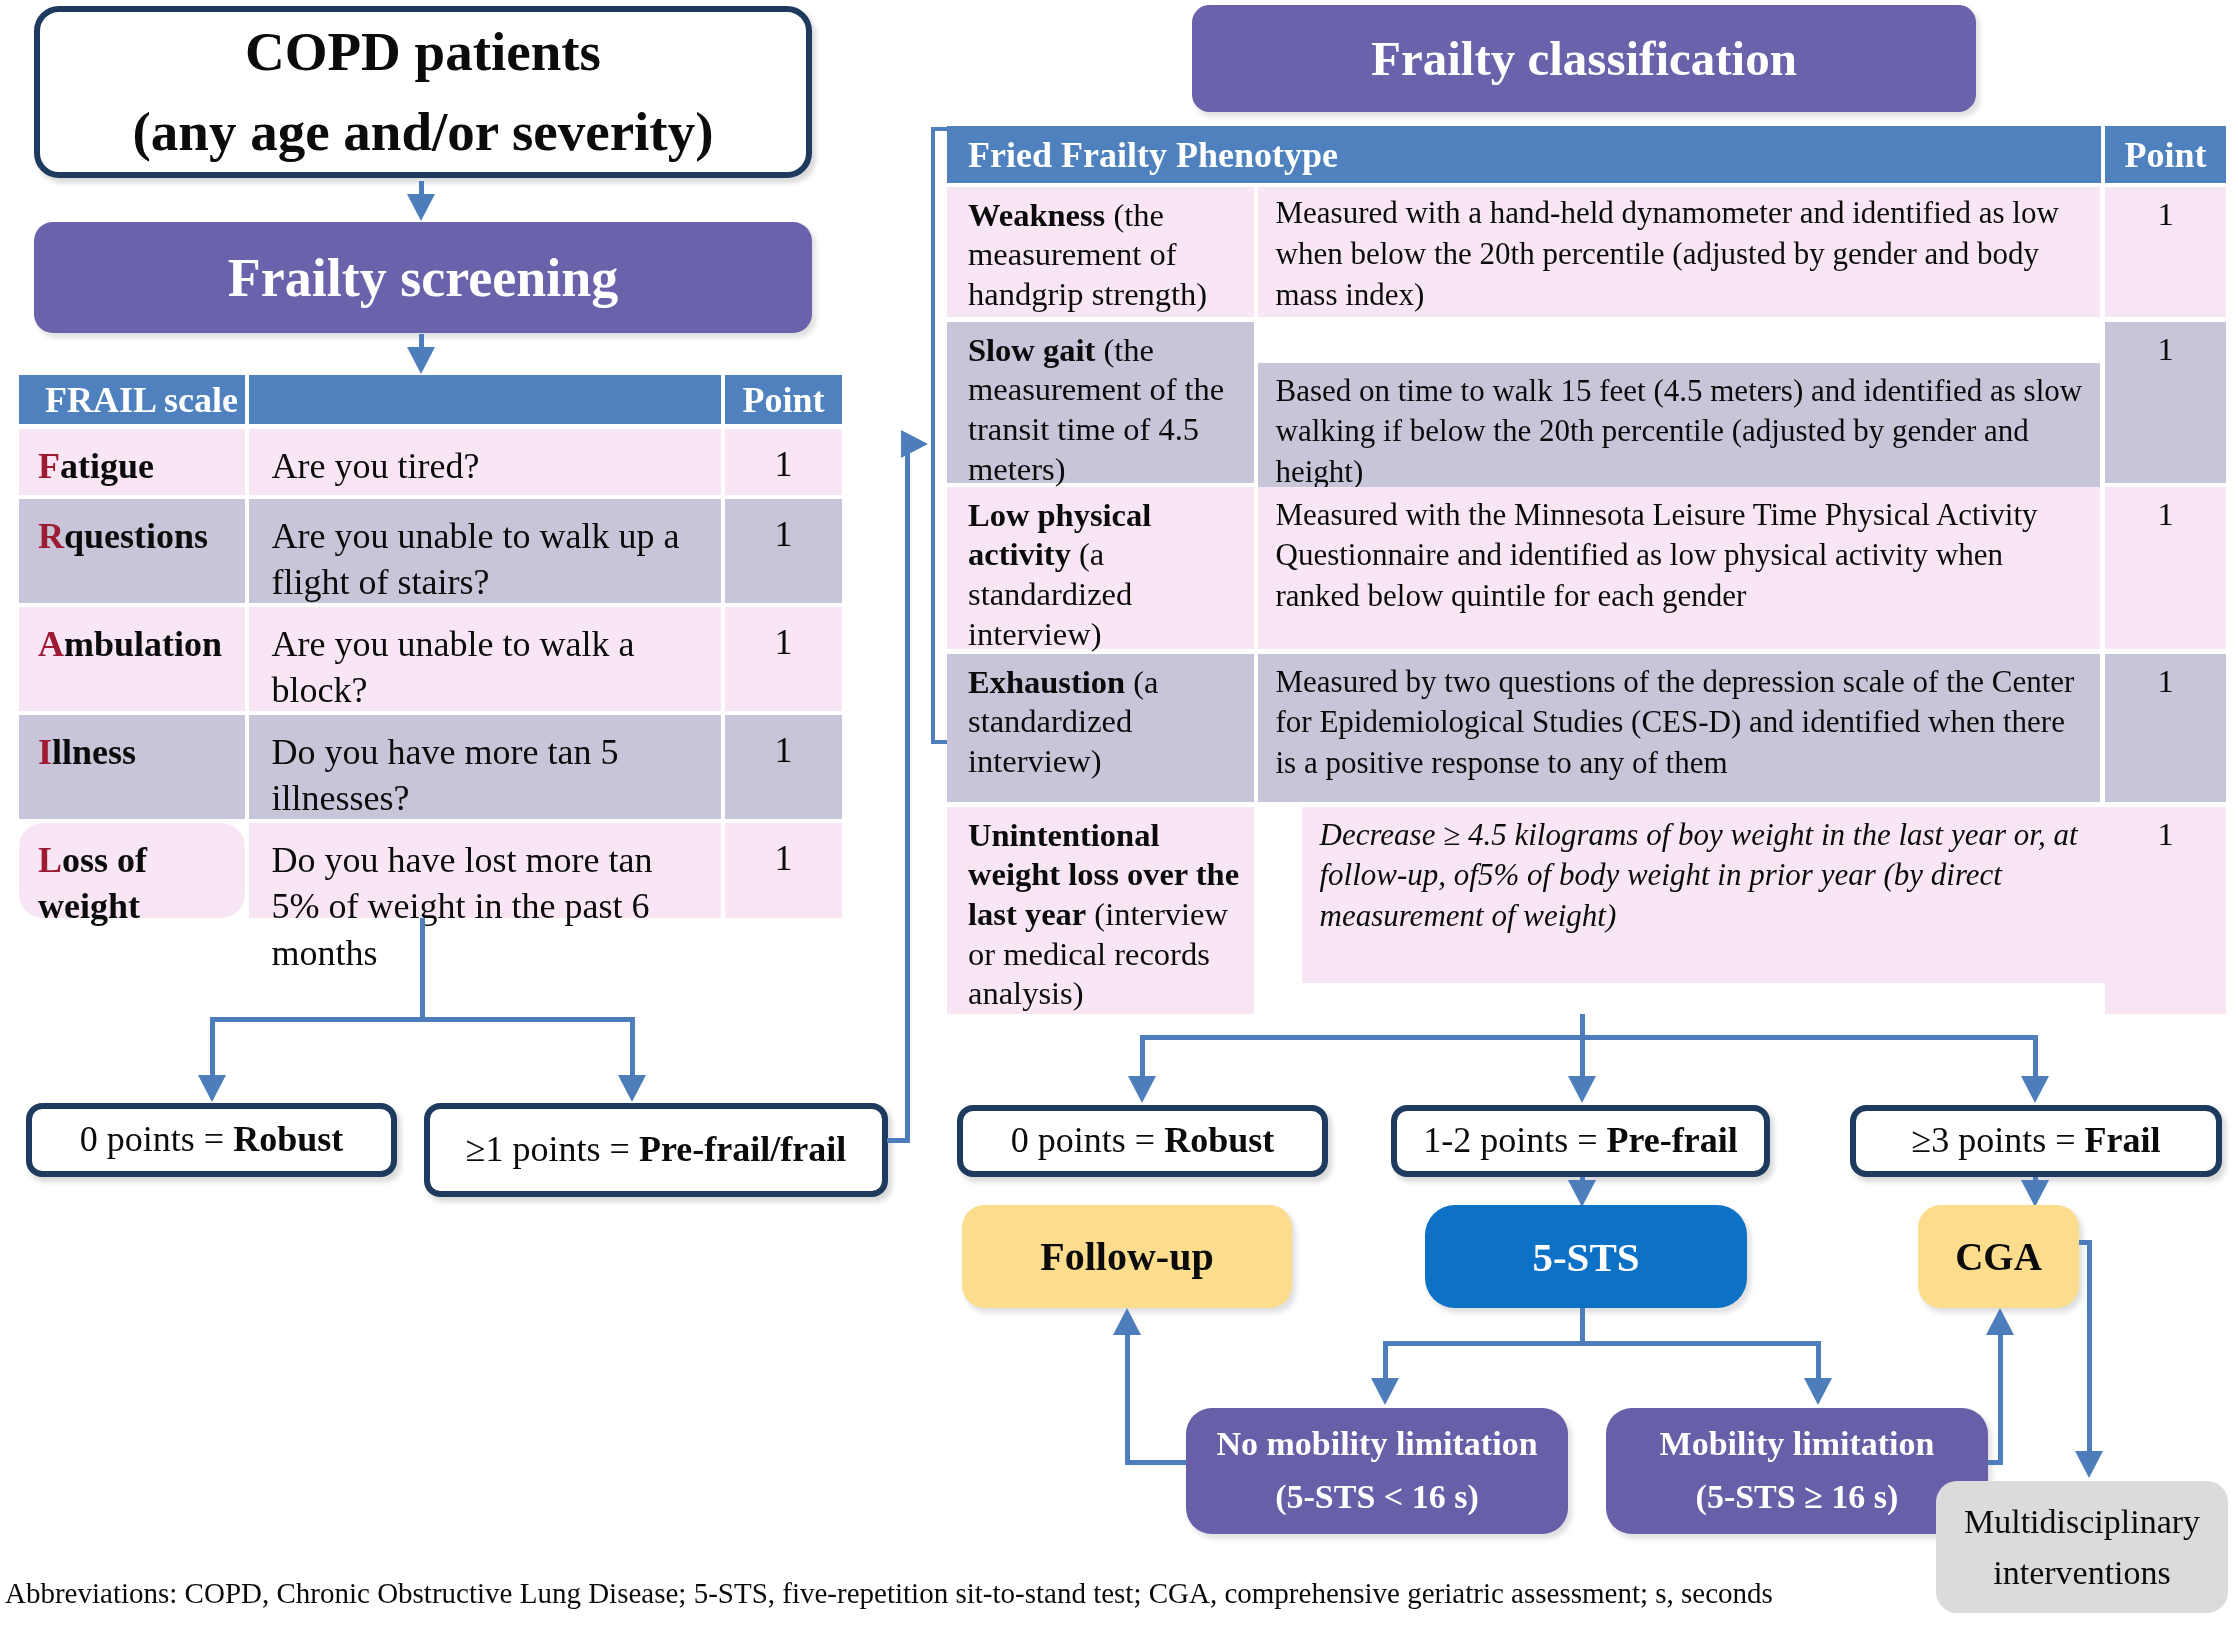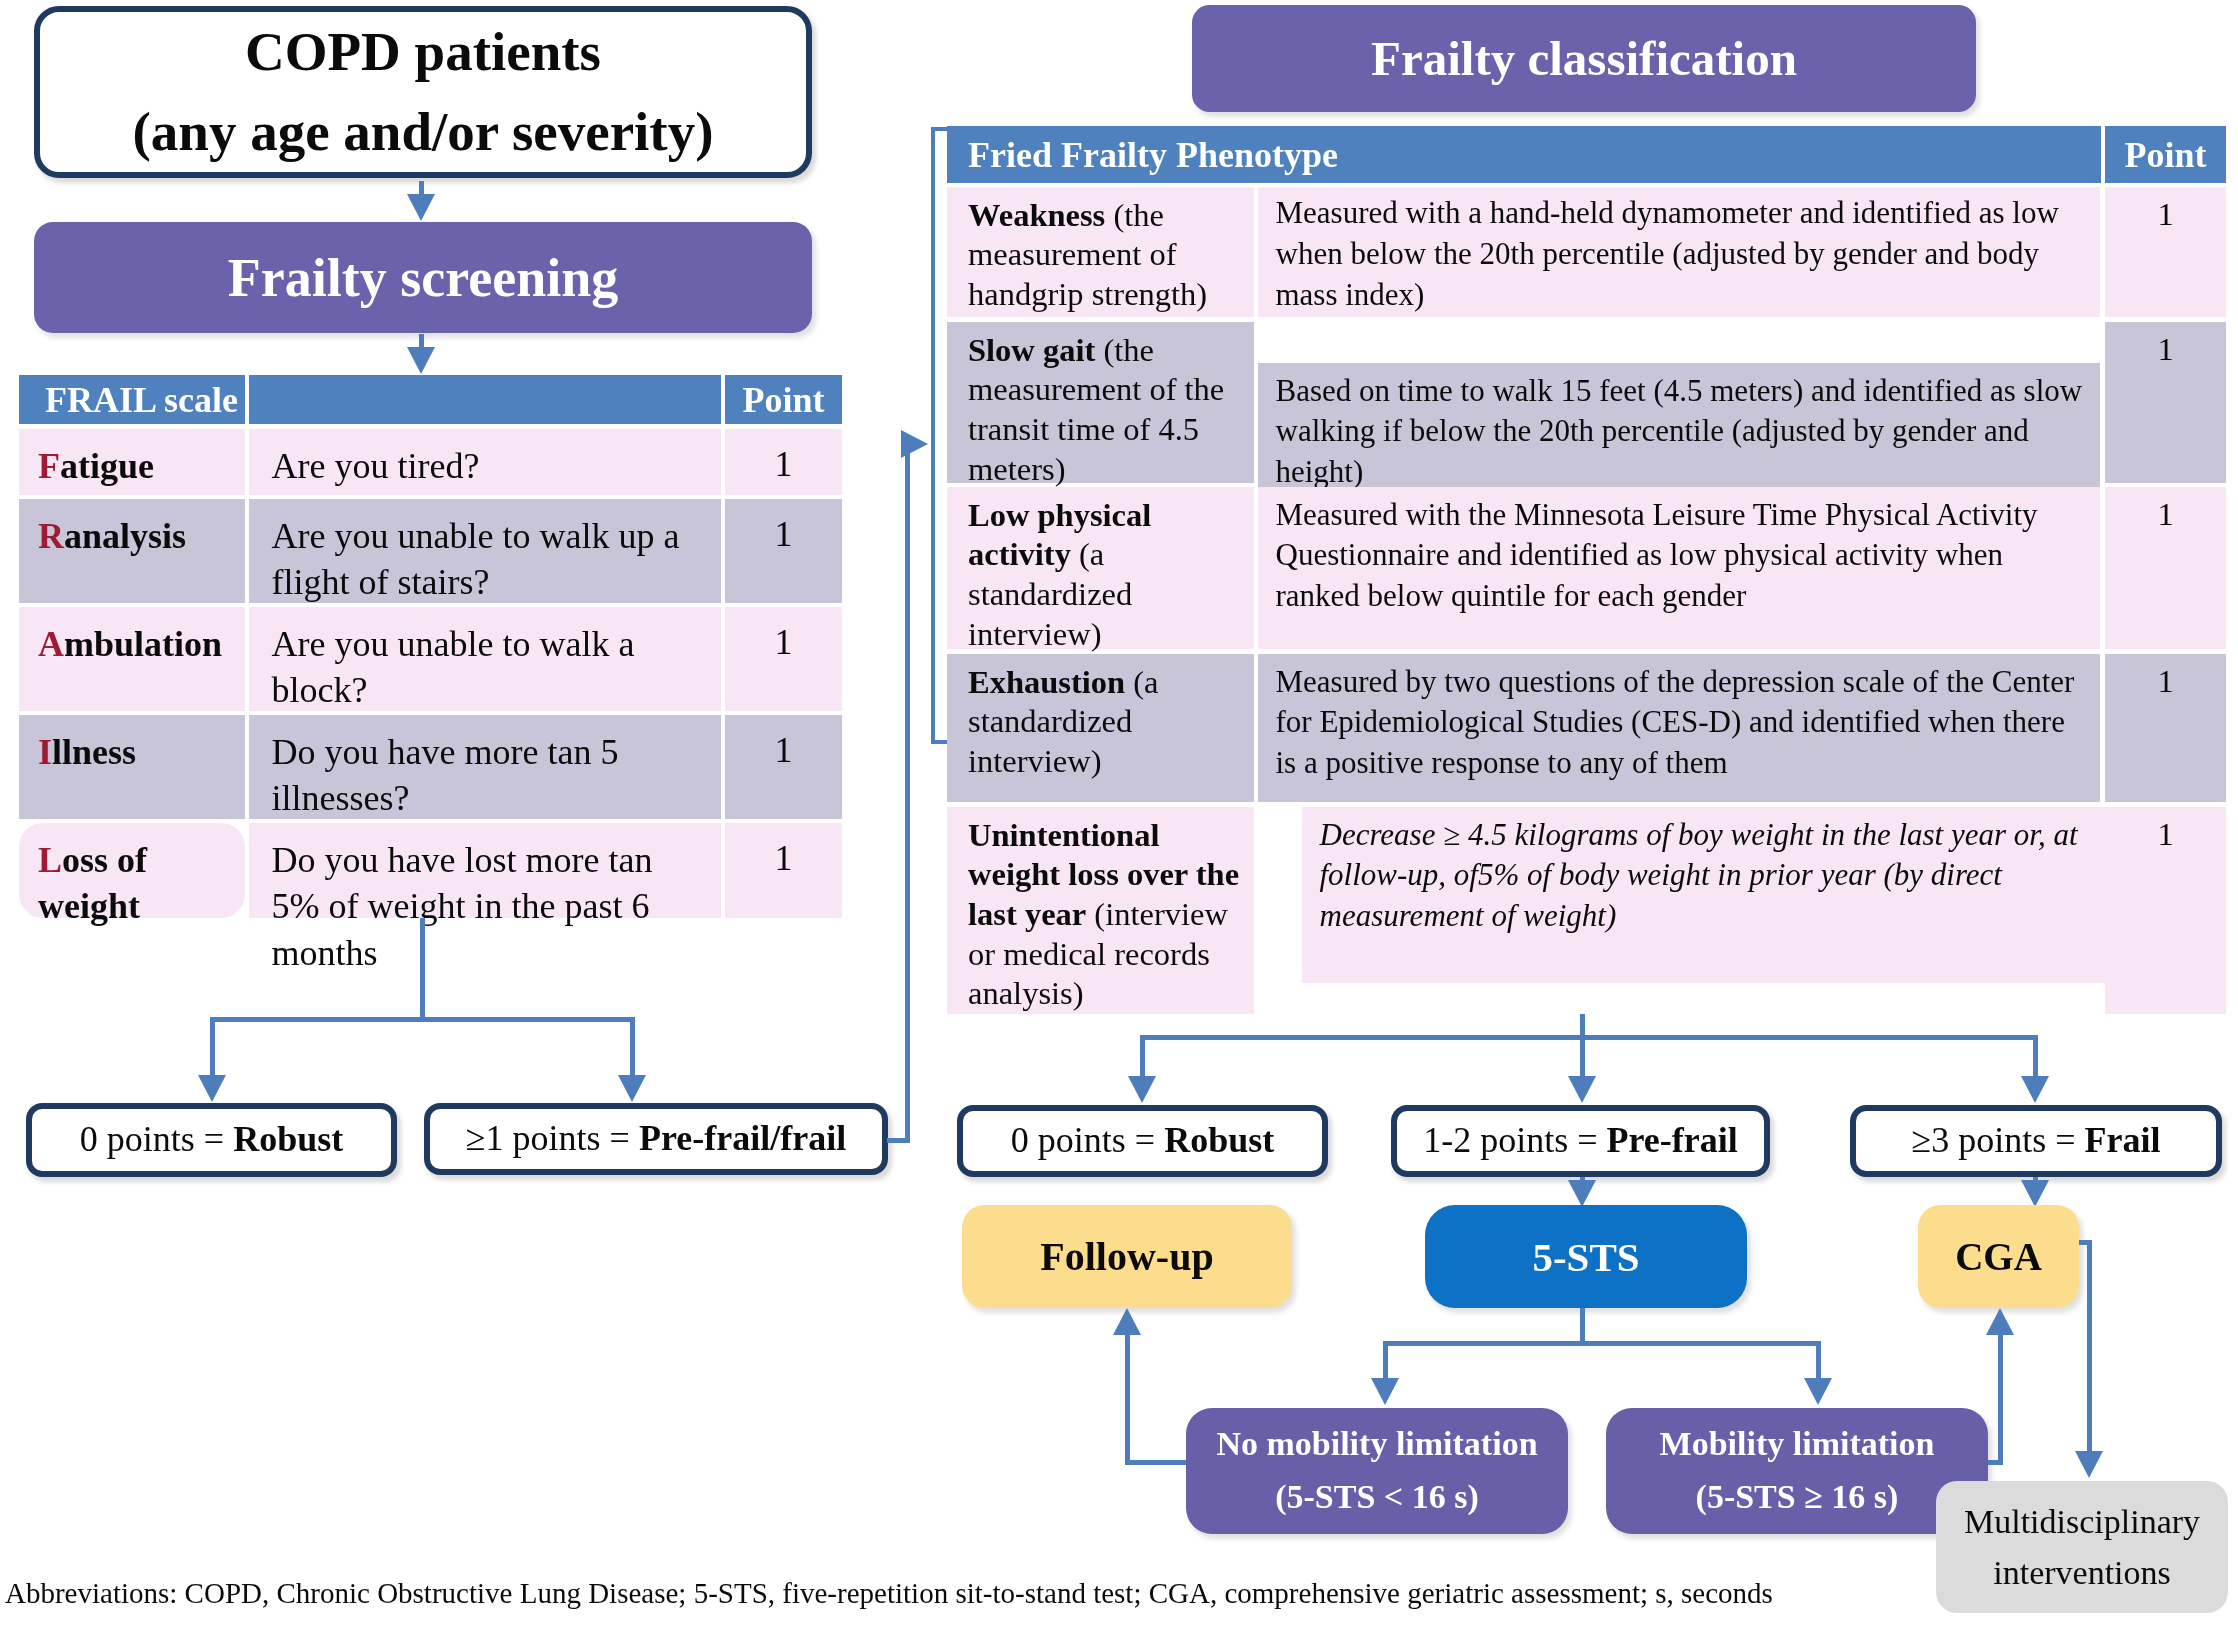--- a/index.html
+++ b/index.html
@@ -107,21 +107,21 @@
       </div>
     <div class="cell bg-blue" style="left:249px;top:375px;width:472px;height:49px;"></div>
     <div class="cell bg-blue hcell center" style="left:725px;top:375px;width:117px;height:49px;">
         <span>Point</span>
       </div>
 
     <div class="cell bg-pink frail-term" style="left:19px;top:429px;width:226px;height:66px;"><span class="init">F</span><span>atigue</span></div>
     <div class="cell bg-pink frail-q" style="left:249px;top:429px;width:472px;height:66px;"><span>Are you tired?</span></div>
     <div class="cell bg-pink pt" style="left:725px;top:429px;width:117px;height:66px;"><span>1</span></div>
 
-    <div class="cell bg-gray frail-term" style="left:19px;top:499px;width:226px;height:104px;"><span class="init">R</span><span>analysis</span></div>
+    <div class="cell bg-gray frail-term" style="left:19px;top:499px;width:226px;height:104px;"><span class="init">R</span><span>questions</span></div>
     <div class="cell bg-gray frail-q" style="left:249px;top:499px;width:472px;height:104px;"><span>Are you unable to walk up a flight of stairs?</span></div>
     <div class="cell bg-gray pt" style="left:725px;top:499px;width:117px;height:104px;"><span>1</span></div>
 
     <div class="cell bg-pink frail-term" style="left:19px;top:607px;width:226px;height:104px;"><span class="init">A</span><span>mbulation</span></div>
     <div class="cell bg-pink frail-q" style="left:249px;top:607px;width:472px;height:104px;"><span>Are you unable to walk a block?</span></div>
     <div class="cell bg-pink pt" style="left:725px;top:607px;width:117px;height:104px;"><span>1</span></div>
 
     <div class="cell bg-gray frail-term" style="left:19px;top:715px;width:226px;height:104px;"><span class="init">I</span><span>llness</span></div>
     <div class="cell bg-gray frail-q" style="left:249px;top:715px;width:472px;height:104px;"><span>Do you have more tan 5 illnesses?</span></div>
     <div class="cell bg-gray pt" style="left:725px;top:715px;width:117px;height:104px;"><span>1</span></div>
@@ -134,21 +134,21 @@
   <div class="vline" style="left:420px;top:918px;width:5px;height:100px;"></div>
   <div class="hline" style="left:210px;top:1017px;width:425px;height:5px;"></div>
   <div class="vline" style="left:210px;top:1017px;width:5px;height:59px;"></div>
   <div class="arr down" style="left:198px;top:1075px;"></div>
   <div class="vline" style="left:630px;top:1017px;width:5px;height:59px;"></div>
   <div class="arr down" style="left:618px;top:1075px;"></div>
 
   <div class="node-white" style="left:26px;top:1103px;width:371px;height:74px;">
     <div><span>0 points = </span><b>Robust</b></div>
   </div>
-  <div class="node-white" style="left:424px;top:1103px;width:464px;height:72px;">
+  <div class="node-white" style="left:424px;top:1103px;width:464px;height:94px;">
     <div><span>≥1 points = </span><b>Pre-frail/frail</b></div>
   </div>
 
   <div class="hline" style="left:887px;top:1138px;width:22.5px;height:5px;"></div>
   <div class="vline" style="left:905px;top:442px;width:5px;height:700px;"></div>
   <div class="arr right" style="left:901px;top:430px;"></div>
   <div class="vline" style="left:931px;top:127px;width:4.4px;height:617px;"></div>
   <div class="hline" style="left:931px;top:127px;width:21px;height:4.4px;"></div>
   <div class="hline" style="left:931px;top:740px;width:21px;height:4.4px;"></div>
 

